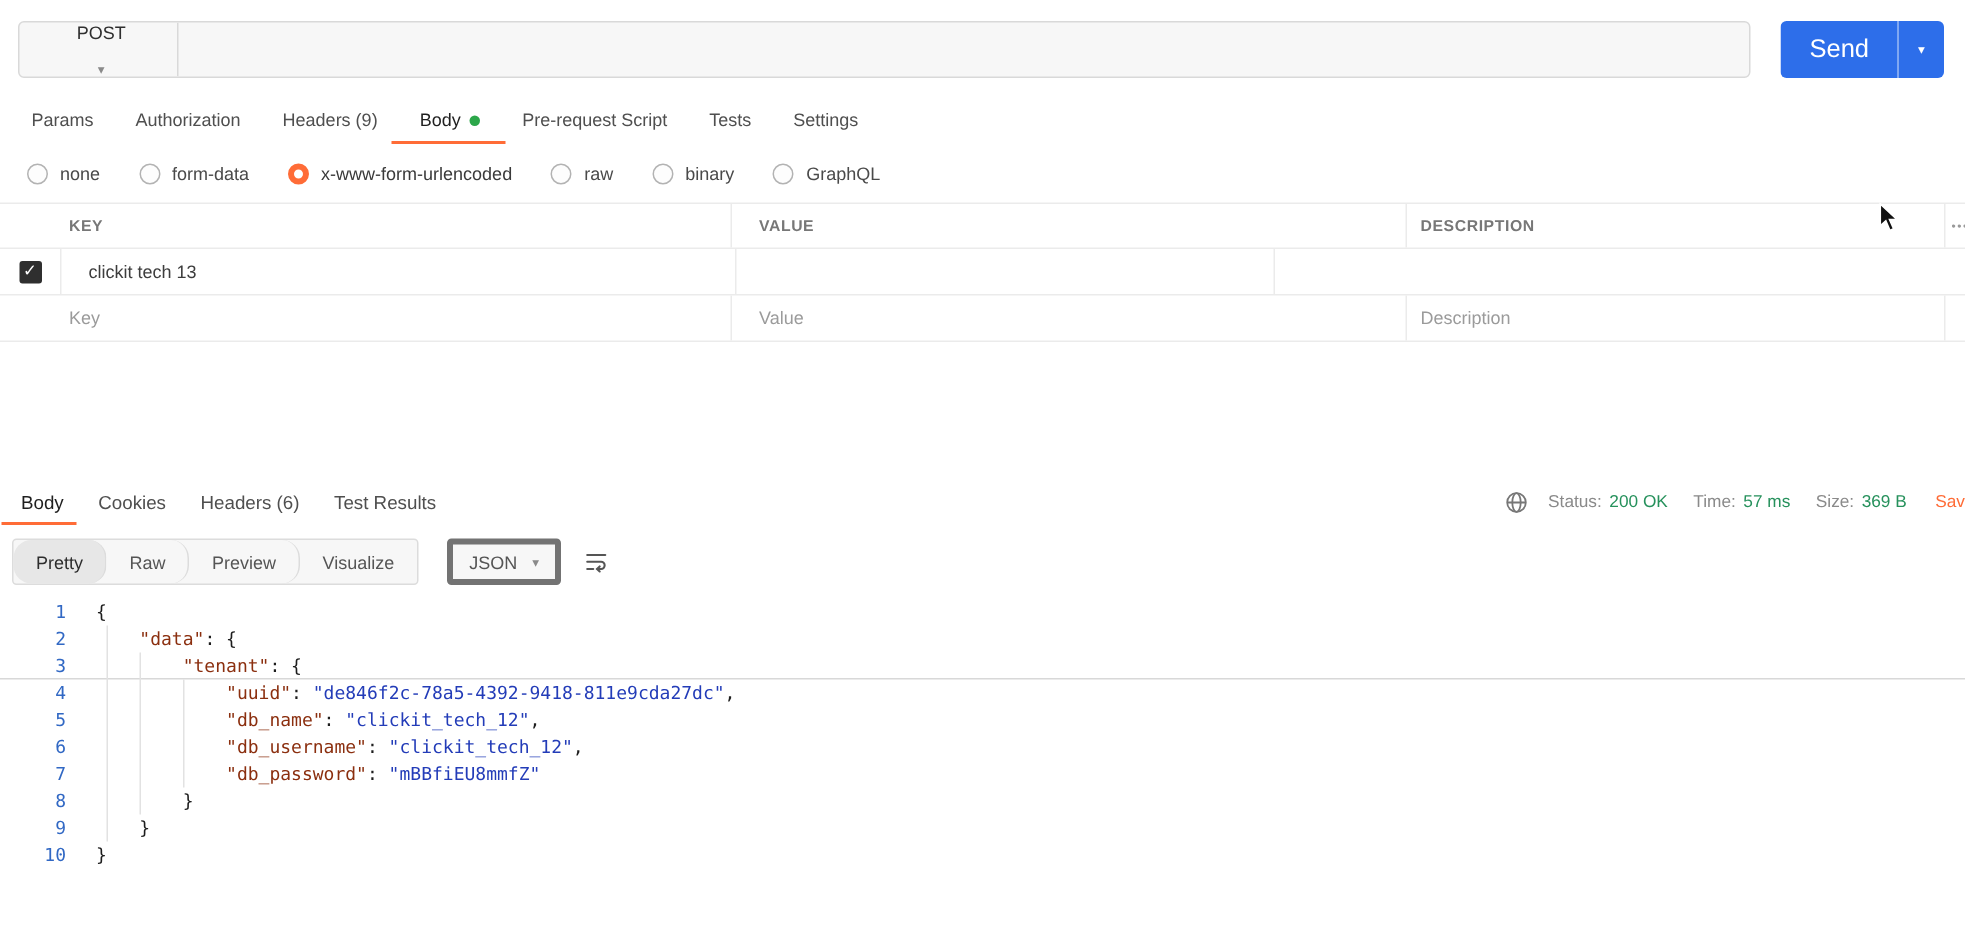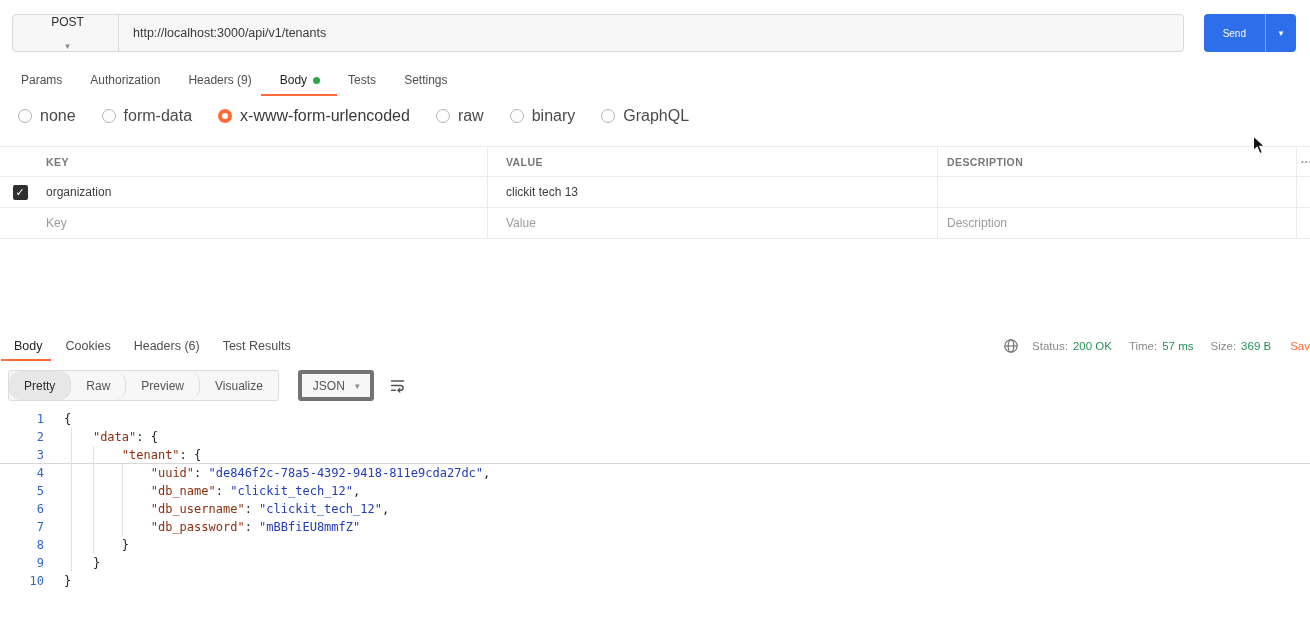--- a/index.html
+++ b/index.html
@@ -10,40 +10,40 @@
     font-size:12px;
   }
 
   
   .url-row { display:flex; align-items:center; padding:14px 14px 0 12px; }
   .url-bar { display:flex; flex:1; height:38px; border:1px solid #d9d9d9; border-radius:4px; background:#f7f7f7; overflow:hidden; }
   .method-select { width:106px; display:flex; align-items:center; justify-content:space-between; padding:0 12px 0 16px; border-right:1px solid #d9d9d9; cursor:pointer; color:#2f2f2f; font-size:12px;flex-direction:column; }
   .caret { font-size:9px; color:#8a8a8a; }
   .url-input { flex:1; border:none; outline:none; background:transparent; padding:0 14px; font-size:12.5px; color:#3a3a3a; font-family:"Liberation Sans",sans-serif; }
   .send-group { margin-left:20px; display:flex; height:38px; border-radius:4px; overflow:hidden; flex:none; }
-  .send-main { background:#2d6eea; color:#fff; font-size:10px; padding:0 19px; display:flex; align-items:center; cursor:pointer; }
+  .send-main { background:#2d6eea; color:#fff; font-size:17px; padding:0 19px; display:flex; align-items:center; cursor:pointer; }
   .send-caret { background:#2d6eea; border-left:1px solid rgba(255,255,255,.4); width:31px; display:flex; align-items:center; justify-content:center; cursor:pointer; }
   .send-caret .caret { color:#fff; }
 
   
   .req-tabs { display:flex; align-items:stretch; margin:12px 0 0 7px; height:32px; }
   .req-tab { position:relative; display:flex; align-items:center; gap:6px; padding:0 7px; margin:0 7px; font-size:12px; color:#4f4f4f; cursor:pointer; }
   .req-tab.active { color:#1f1f1f; }
   .req-tab.active::after { content:""; position:absolute; left:-12px; right:-10px; bottom:0; height:2px; background:#ff6c37; }
   .green-dot { width:7px; height:7px; border-radius:50%; background:#2ca74a; display:inline-block; }
 
   
   .body-modes { display:flex; align-items:center; margin:10px 0 0 18px; height:20px; }
-  .mode { display:flex; align-items:center; gap:8px; margin-right:26px; cursor:pointer; font-size:16px; color:#4a4a4a; }
+  .mode { display:flex; align-items:center; gap:8px; margin-right:26px; cursor:pointer; font-size:12px; color:#4a4a4a; }
   .radio { width:14px; height:14px; border-radius:50%; border:1.5px solid #b3b3b3; background:#fdfdfd; flex:none; }
   .mode.selected .radio { border:4.5px solid #ff6c37; background:#fff; }
   .mode.selected { color:#3a3a3a; }
 
   
-  .kv-table { margin-top:20px; border-top:1px solid #ebebeb; }
+  .kv-table { margin-top:9px; border-top:1px solid #ebebeb; }
   .t-row { display:flex; align-items:center; border-bottom:1px solid #ebebeb; height:31px; }
   .t-row.header { height:30px; }
   .col-check { width:40px; display:flex; justify-content:center; align-items:center; flex:none; }
   .col-key   { width:447px; flex:none; padding-left:6px; height:100%; display:flex; align-items:center; }
   .col-value { width:450px; flex:none; padding-left:18px; border-left:1px solid #ebebeb; height:100%; display:flex; align-items:center; }
   .col-desc  { width:359px; flex:none; padding-left:9px; border-left:1px solid #ebebeb; height:100%; display:flex; align-items:center; }
   .col-menu  { width:14px; flex:none; border-left:1px solid #ebebeb; height:100%; display:flex; align-items:center; justify-content:flex-start; overflow:hidden; }
   .header .hdr { font-size:10.5px; font-weight:bold; color:#777; letter-spacing:.4px; }
   .menu-dots { font-size:8px; color:#999; letter-spacing:1px; white-space:nowrap; padding-left:4px; cursor:pointer; }
   .cell-input { border:none; outline:none; background:transparent; width:100%; font-size:12px; color:#3d3d3d; font-family:"Liberation Sans",sans-serif; }
@@ -89,21 +89,20 @@
 </style>
 </head>
 <body>
 
 <div class="url-row">
   <div class="url-bar">
     <div class="method-select">
       <span>POST</span>
       <span class="caret">▾</span>
     </div>
-    <input class="url-input" type="text" value="http://localhost:3000/api/v1/tenants" style="">
   </div>
   <div class="send-group">
     <div class="send-main">Send</div>
     <div class="send-caret">
       <span class="caret">▾</span>
     </div>
   </div>
 </div>
 
 <div class="req-tabs">
@@ -112,20 +111,23 @@
     </div>
     <div class="req-tab">
       <span>Authorization</span>
     </div>
     <div class="req-tab">
       <span>Headers (9)</span>
     </div>
     <div class="req-tab active">
       <span>Body</span>
       <span class="green-dot"></span>
+    </div>
+    <div class="req-tab">
+      <span>Pre-request Script</span>
     </div>
     <div class="req-tab">
       <span>Tests</span>
     </div>
     <div class="req-tab">
       <span>Settings</span>
     </div>
   </div>
 
 <div class="body-modes">
@@ -168,23 +170,20 @@
         <span class="hdr">DESCRIPTION</span>
       </div>
     <div class="col-menu">
         <span class="menu-dots">•••</span>
       </div>
   </div>
   <div class="t-row">
     <div class="col-check">
       <div class="checkbox">✓</div>
     </div>
-    <div class="col-key">
-        <input class="cell-input" value="organization" style="">
-      </div>
     <div class="col-value">
         <input class="cell-input" value="clickit tech 13" style="">
       </div>
     <div class="col-desc">
         <input class="cell-input" value="" style="">
       </div>
     <div class="col-menu"></div>
   </div>
   <div class="t-row">
     <div class="col-check"></div>

